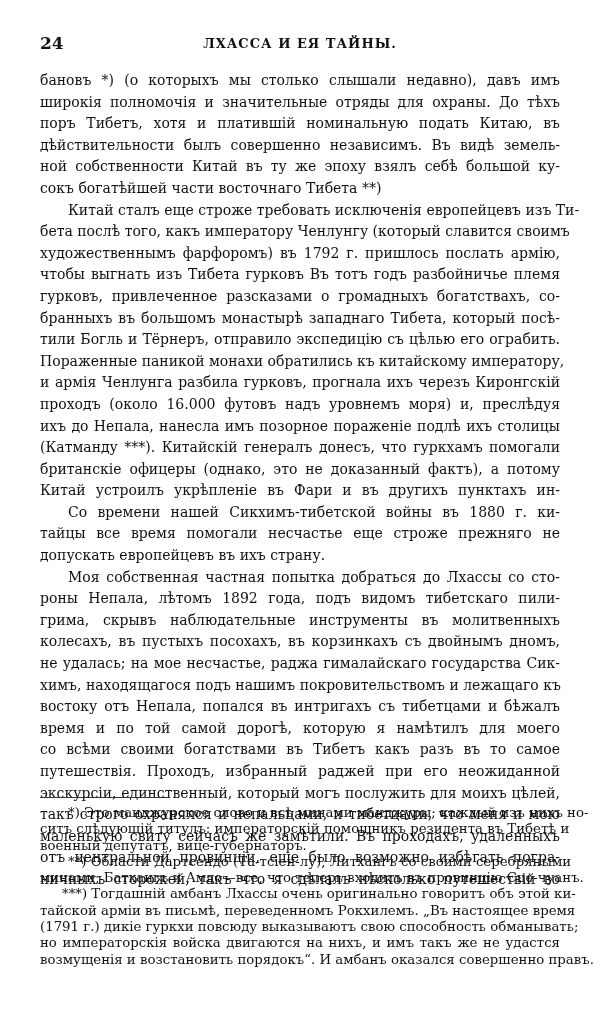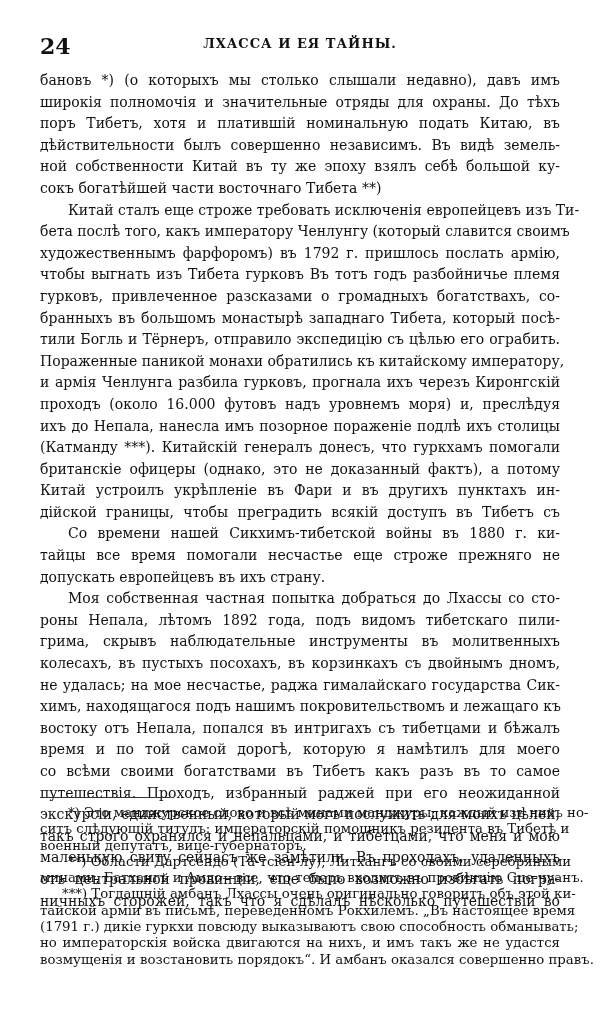--- a/index.html
+++ b/index.html
@@ -1,17 +1,17 @@
 <!DOCTYPE html>
 <html><head>
 <meta charset="utf-8">
 <style>
   html, body { margin:0; padding:0; background:#ffffff; }
   body { width:600px; height:1023px; position:relative; overflow:hidden; color:#111; font-family:"DejaVu Serif", serif; }
-  .page-number { position:absolute; left:40px; top:33px; font-size:22px; font-weight:bold; }
+  .page-number { position:absolute; left:40px; top:33px; font-size:17px; font-weight:bold; }
   .running-head { position:absolute; left:0; width:600px; text-align:center; top:36px; font-size:13px; font-weight:bold; letter-spacing:1px; }
   .body-text { position:absolute; left:40px; width:520px; top:70px; font-size:14px; line-height:21.6px; }
   .line { display:block; white-space:nowrap; text-align:justify; text-align-last:justify; }
   .line.last { text-align-last:left; }
   .line.indent { padding-left:28px; }
   .rule { position:absolute; left:40px; top:797px; width:130px; height:0; border-top:1px solid #333; }
   .footnotes { position:absolute; left:40px; width:520px; top:805px; font-size:13.3px; line-height:16.3px; }
   .footnotes .indent { padding-left:28px; }
   .footnotes .indent-2 { padding-left:22px; }
 </style>
@@ -35,21 +35,20 @@
   <span class="line">гурковъ, привлеченное разсказами о громадныхъ богатствахъ, со-</span>
   <span class="line">бранныхъ въ большомъ монастырѣ западнаго Тибета, который посѣ-</span>
   <span class="line">тили Богль и Тёрнеръ, отправило экспедицію съ цѣлью его ограбить.</span>
   <span class="line">Пораженные паникой монахи обратились къ китайскому императору,</span>
   <span class="line">и армія Ченлунга разбила гурковъ, прогнала ихъ черезъ Киронгскій</span>
   <span class="line">проходъ (около 16.000 футовъ надъ уровнемъ моря) и, преслѣдуя</span>
   <span class="line">ихъ до Непала, нанесла имъ позорное пораженіе подлѣ ихъ столицы</span>
   <span class="line">(Катманду ***). Китайскій генералъ донесъ, что гуркхамъ помогали</span>
   <span class="line">британскіе офицеры (однако, это не доказанный фактъ), а потому</span>
   <span class="line">Китай устроилъ укрѣпленіе въ Фари и въ другихъ пунктахъ ин-</span>
-  <span class="line">дійской границы, чтобы преградить всякій доступъ въ Тибетъ съ</span>
   <span class="line indent">Со времени нашей Сикхимъ-тибетской войны въ 1880 г. ки-</span>
   <span class="line">тайцы все время помогали несчастье еще строже прежняго не</span>
   <span class="line last">допускать европейцевъ въ ихъ страну.</span>
   <span class="line indent">Моя собственная частная попытка добраться до Лхассы со сто-</span>
   <span class="line">роны Непала, лѣтомъ 1892 года, подъ видомъ тибетскаго пили-</span>
   <span class="line">грима, скрывъ наблюдательные инструменты въ молитвенныхъ</span>
   <span class="line">колесахъ, въ пустыхъ посохахъ, въ корзинкахъ съ двойнымъ дномъ,</span>
   <span class="line">не удалась; на мое несчастье, раджа гималайскаго государства Сик-</span>
   <span class="line">химъ, находящагося подъ нашимъ покровительствомъ и лежащаго къ</span>
   <span class="line">востоку отъ Непала, попался въ интригахъ съ тибетцами и бѣжалъ</span>

